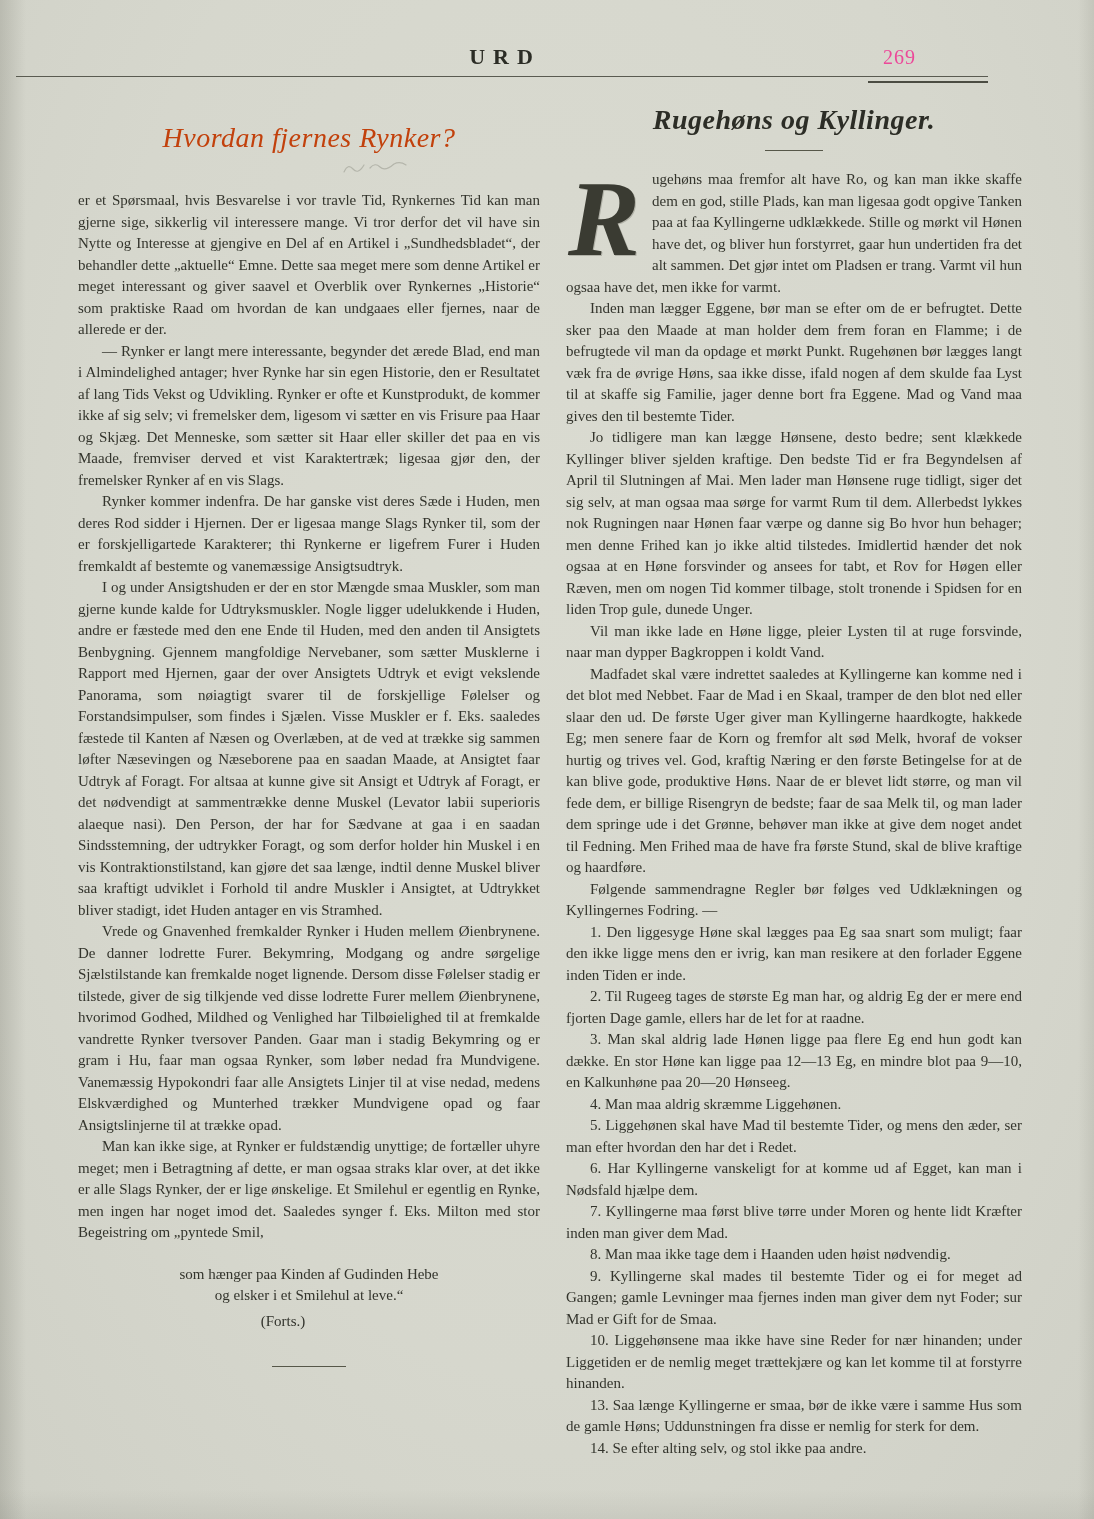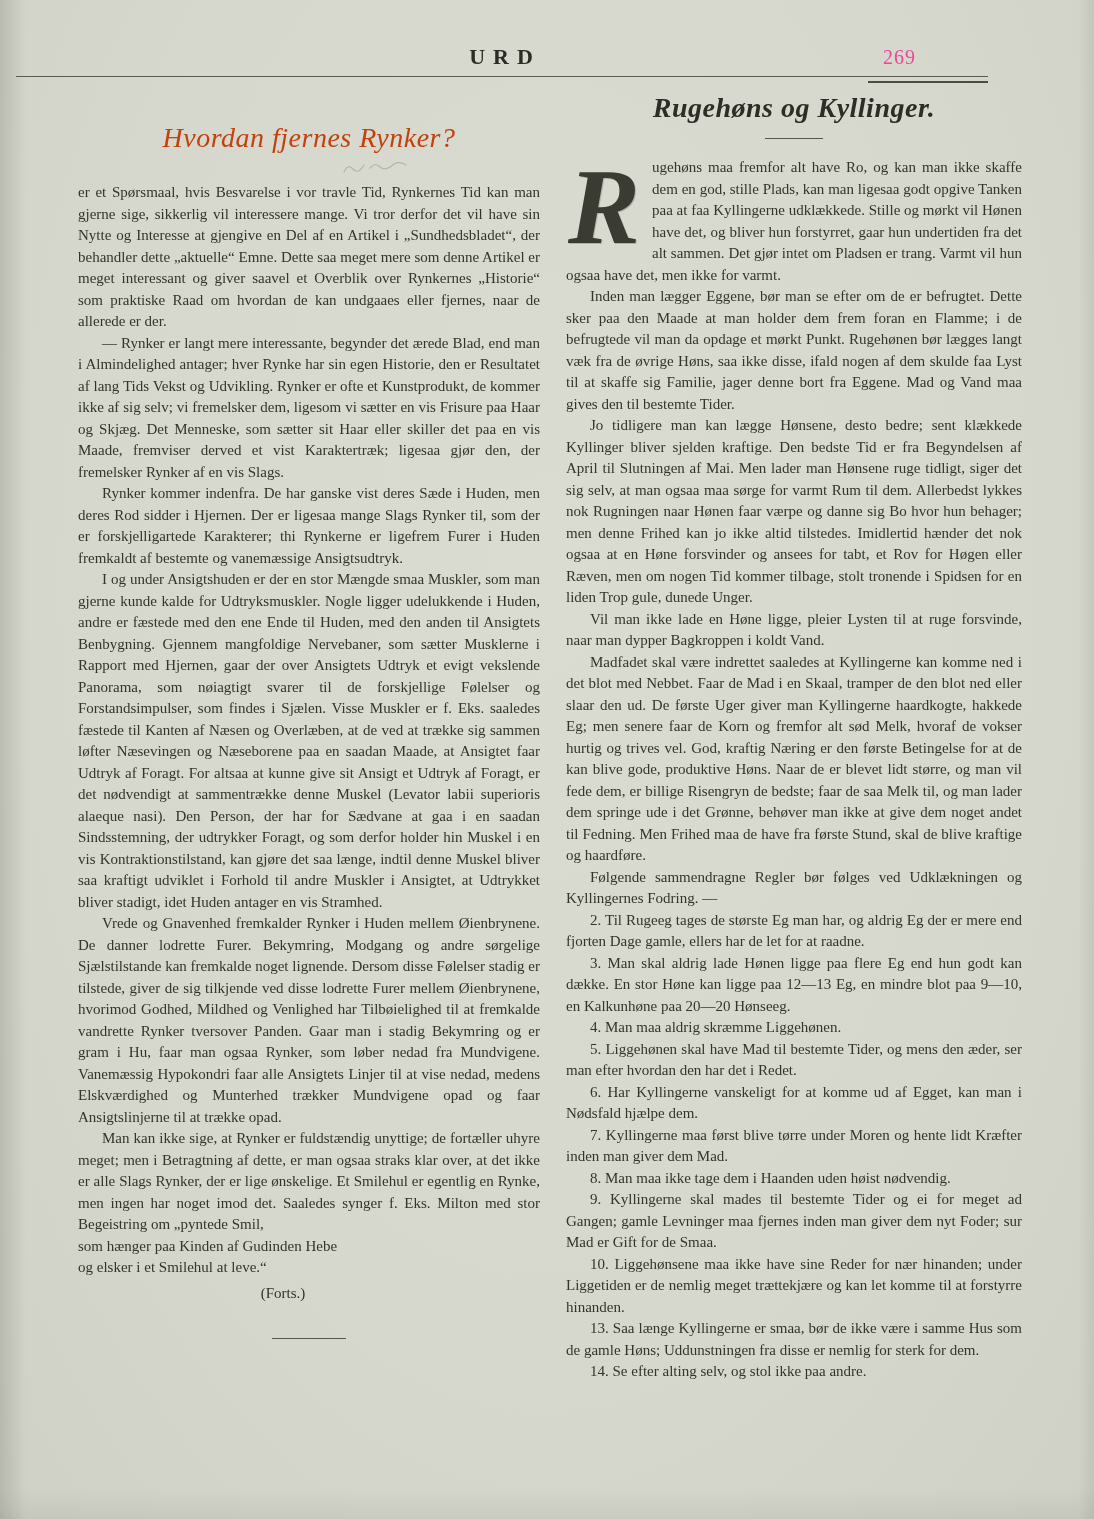--- a/index.html
+++ b/index.html
@@ -28,38 +28,38 @@
     position:absolute; right:86px; top:46px;
     font-size:20px; letter-spacing:1px; color:#ec4899;
   }
   .header-rule { position:absolute; left:16px; right:14px; top:76px; border-top:1.6px solid #5a5b51; }
   .header-rule-short { position:absolute; right:14px; top:81px; width:120px; border-top:2.6px solid #4b4c42; }
 
   
   .columns { position:absolute; top:84px; left:78px; width:944px; display:flex; gap:26px; align-items:flex-start; }
   .col { min-width:0; }
   .col.left  { flex:0 0 462px; }
-  .col.right { flex:1; }
+  .col.right { flex:1;margin-top:12px; }
 
   .body-para {
     font-size:15px; line-height:21.5px; text-align:justify; color:#33342c;
   }
   .paras p { text-indent:1.6em; margin:0; }
-  .col.left .paras p:first-of-type { text-indent:0; }
+  .col.left .paras p:first-of-type { text-indent:0;margin-top:8px; }
 
   
   .left-title {
     margin:38px 0 4px; text-align:center;
     font-style:italic; font-weight:normal; font-size:28px; letter-spacing:.5px;
     color:#c2410c;
   }
   .scribble { position:relative; height:24px; }
   .scribble svg { position:absolute; left:262px; top:0; opacity:.38; }
 
-  .verse { margin:0 0 2px; }
+  .verse { margin:20px 0 2px; text-align:center; }
   .verse-line { font-size:15px; line-height:21.5px; color:#33342c; }
   .forts { text-align:center; padding-right:52px; margin-top:4px; font-size:15px; line-height:21.5px; }
   .end-rule { width:74px; border-top:1.6px solid #565749; margin:34px auto 0 auto; }
 
   
   .right-title {
     margin:8px 0 0; text-align:center;
     font-style:italic; font-weight:bold; font-size:28px; letter-spacing:.5px;
     color:#2c2d26;
   }
@@ -137,20 +137,21 @@
 
           <p class="body-para">Vil man ikke lade en Høne ligge, pleier Lysten til at ruge forsvinde, naar man dypper Bagkroppen i koldt Vand.</p>
 
           <p class="body-para">Madfadet skal være indrettet saaledes at Kyllingerne kan komme ned i det blot med Nebbet.  Faar de Mad i en Skaal, tramper de den blot ned eller slaar den ud.  De første Uger giver man Kyllingerne haardkogte, hakkede Eg; men senere faar de Korn og fremfor alt sød Melk, hvoraf de vokser hurtig og trives vel.  God, kraftig Næring er den første Betingelse for at de kan blive gode, produktive Høns.  Naar de er blevet lidt større, og man vil fede dem, er billige Risengryn de bedste; faar de saa Melk til, og man lader dem springe ude i det Grønne, behøver man ikke at give dem noget andet til Fedning.  Men Frihed maa de have fra første Stund, skal de blive kraftige og haardføre.</p>
 
           <p class="body-para">Følgende sammendragne Regler bør følges ved Udklækningen og Kyllingernes Fodring. —</p>
         </div>
 
       <div class="paras rules">
 
+          <p class="body-para rule-item">1.  Den liggesyge Høne skal lægges paa Eg saa snart som muligt; faar den ikke ligge mens den er ivrig, kan man resikere at den forlader Eggene inden Tiden er inde.</p>
 
           <p class="body-para rule-item">2.  Til Rugeeg tages de største Eg man har, og aldrig Eg der er mere end fjorten Dage gamle, ellers har de let for at raadne.</p>
 
           <p class="body-para rule-item">3.  Man skal aldrig lade Hønen ligge paa flere Eg end hun godt kan dække.  En stor Høne kan ligge paa 12—13 Eg, en mindre blot paa 9—10, en Kalkunhøne paa 20—20 Hønseeg.</p>
 
           <p class="body-para rule-item">4.  Man maa aldrig skræmme Liggehønen.</p>
 
           <p class="body-para rule-item">5.  Liggehønen skal have Mad til bestemte Tider, og mens den æder, ser man efter hvordan den har det i Redet.</p>
 
           <p class="body-para rule-item">6.  Har Kyllingerne vanskeligt for at komme ud af Egget, kan man i Nødsfald hjælpe dem.</p>

